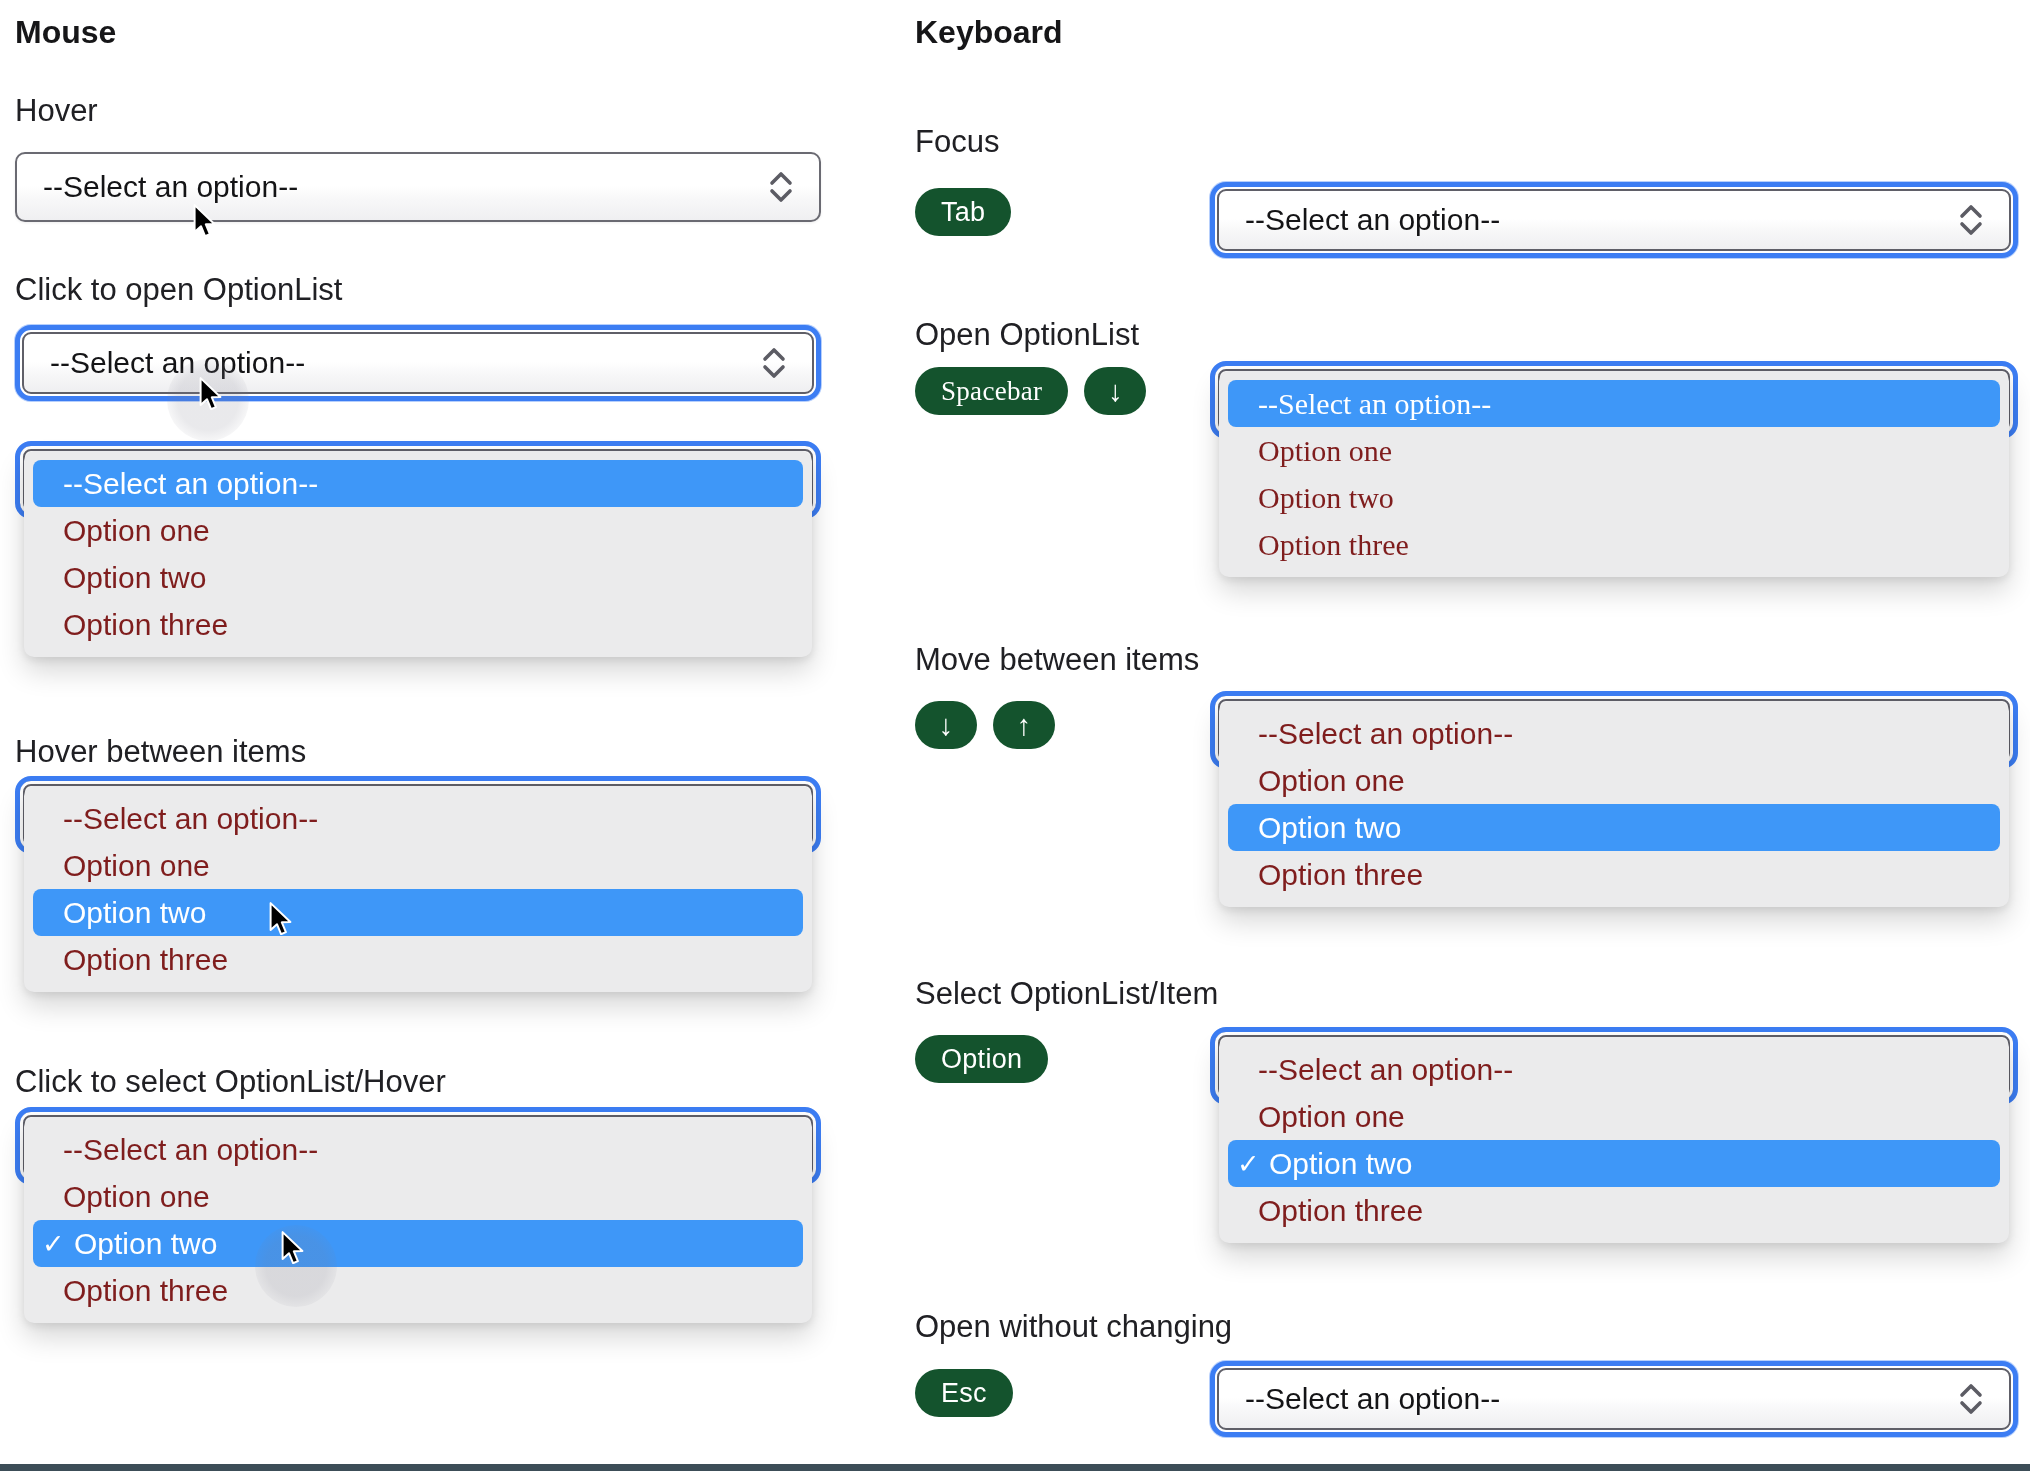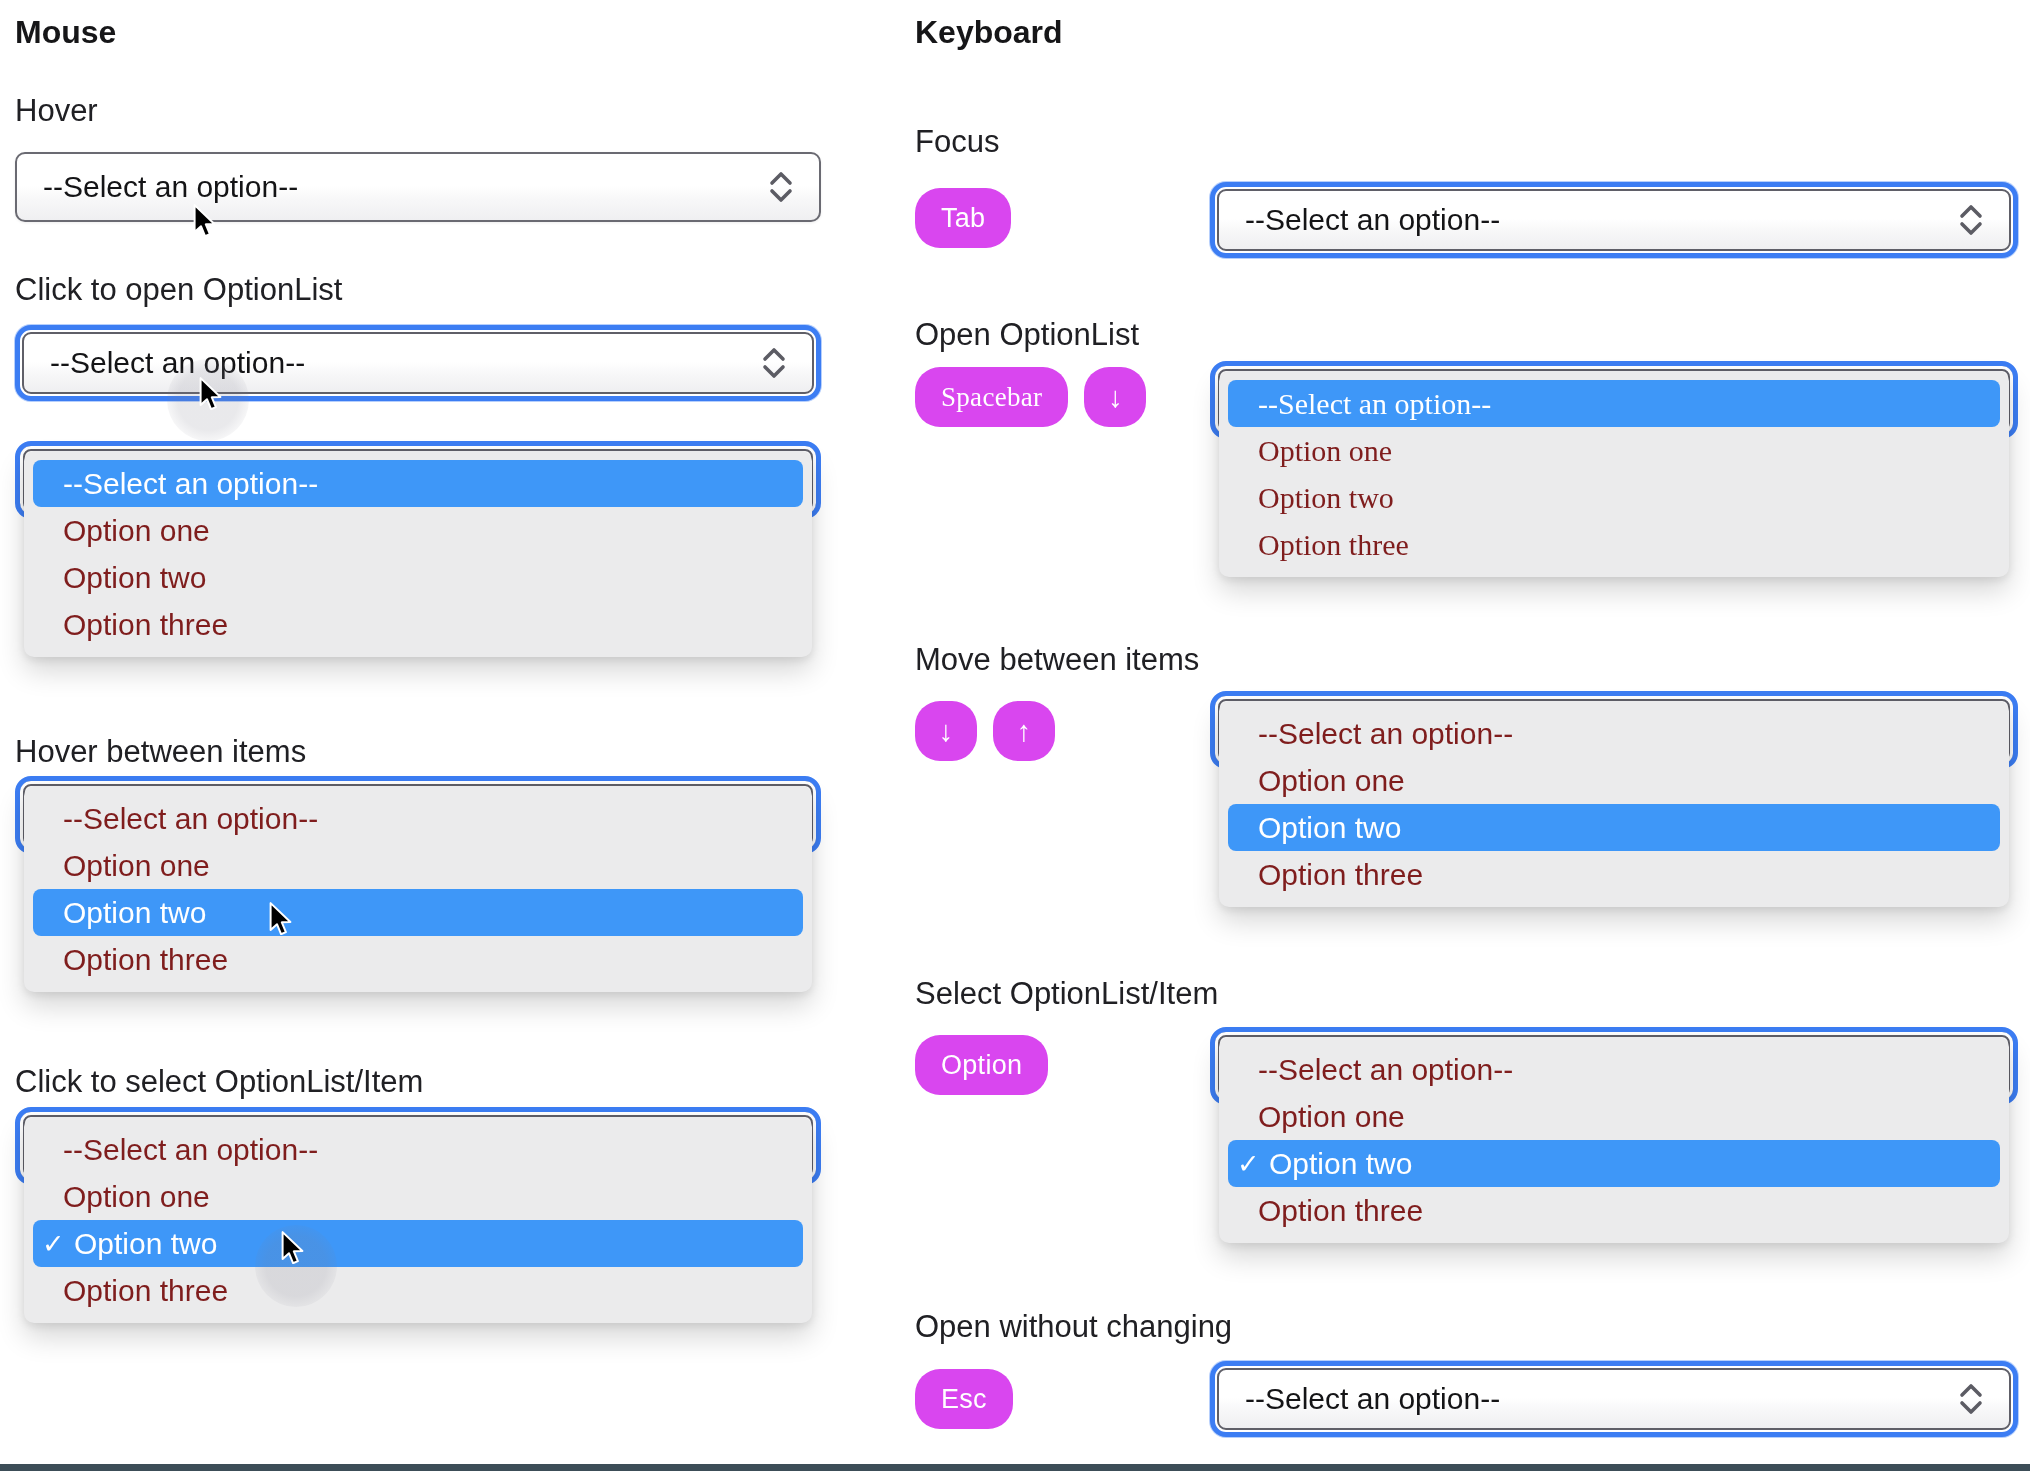--- a/index.html
+++ b/index.html
@@ -70,23 +70,23 @@
     font-size: 30px; color: #7f1d1d;
   }
   .option-row.selected { background: #3e97f8; color: #ffffff; }
   .option-row.checked { padding-left: 9px; }
   .option-row .check { width: 32px; font-size: 27px; font-weight: 600; }
 
   
   .badge-col { width: 295px; flex: none; display: flex; gap: 16px; align-items: flex-start; }
   .kbd {
     display: inline-flex; align-items: center; justify-content: center;
-    height: 60px; padding: 0 26px;
+    height: 48px; padding: 0 26px;
     border-radius: 25px;
-    background: #d946ef; color: #ffffff;
+    background: #14532d; color: #ffffff;
     font-size: 27px; letter-spacing: .3px;
   }
   .kbd.round { width: 62px; padding: 0; font-size: 29px; }
 
   .kb-row { display: flex; }
   .kb-row .demo-area { flex: 1; }
 
   
   .cursor { position: absolute; width: 27px; height: 33px; pointer-events: none; z-index: 5; }
   .halo {
@@ -193,21 +193,21 @@
         </div>
       <div class="option-row">
           <span>Option three</span>
         </div>
     </div>
     <svg class="cursor" style="left:252px; top:126px" viewBox="0 0 24 30">
         <use href="#cursor-arrow"></use>
       </svg>
   </div>
 
-  <div class="h3 mt72">Click to select OptionList/Item</div>
+  <div class="h3 mt72">Click to select OptionList/Hover</div>
   <div class="open-demo mt7">
     <div class="demo-ring"></div>
     <div class="option-panel">
       <div class="option-row">
           <span>--Select an option--</span>
         </div>
       <div class="option-row">
           <span>Option one</span>
         </div>
       <div class="option-row selected checked">

